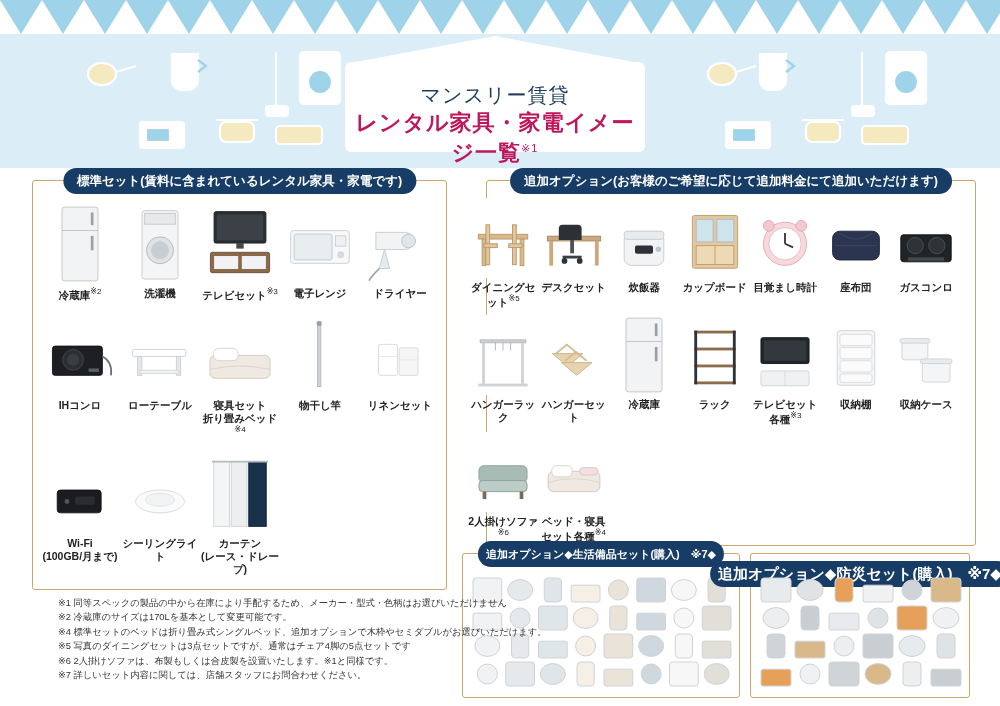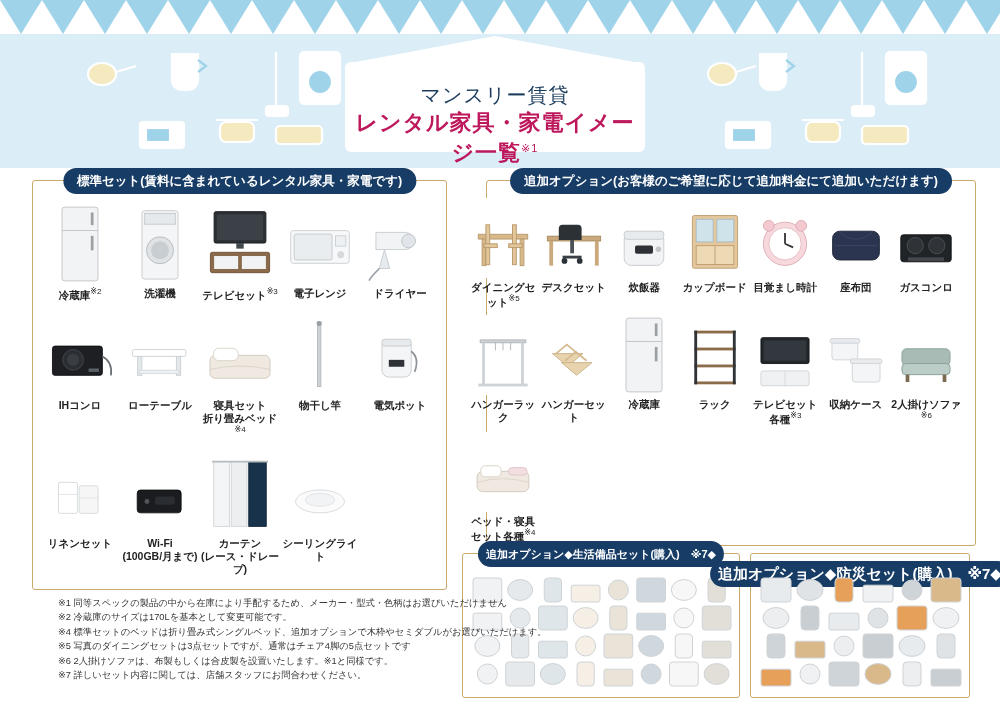--- a/index.html
+++ b/index.html
@@ -341,70 +341,59 @@
         <svg viewBox="0 0 40 86" width="34" height="82">
           <rect x="17" y="4" width="4" height="76" fill="#cdd2d6" stroke="#b0b6ba"></rect>
           <circle cx="19" cy="6" r="3" fill="#9aa0a5"></circle>
         </svg>
       </div>
       <div class="cap">物干し竿</div>
     </div>
     <div class="item">
       <div class="thumb">
         <svg viewBox="0 0 70 86" width="64" height="74">
-          <path d="M14 26 h34 v30 a8 8 0 0 1 -8 8 h-18 a8 8 0 0 1 -8 -8 z" fill="#f4f5f6" stroke="#c4c8cc"></path>
-          <rect x="14" y="20" width="34" height="8" rx="3" fill="#e7eaed" stroke="#c4c8cc"></rect>
-          <path d="M48 34 q10 8 4 24" stroke="#8d9399" fill="none" stroke-width="2"></path>
-          <rect x="22" y="44" width="18" height="8" fill="#2f3337"></rect>
-        </svg>
-      </div>
-      <div class="cap">電気ポット</div>
-    </div>
-    <div class="item">
-      <div class="thumb">
-        <svg viewBox="0 0 70 86" width="64" height="74">
           <rect x="10" y="26" width="22" height="36" rx="2" fill="#ffffff" stroke="#d3d7da"></rect>
           <rect x="34" y="30" width="22" height="32" rx="2" fill="#f6f6f6" stroke="#d3d7da"></rect>
           <line x1="10" y1="40" x2="32" y2="40" stroke="#e0e3e5"></line>
           <line x1="34" y1="44" x2="56" y2="44" stroke="#e0e3e5"></line>
         </svg>
       </div>
       <div class="cap">リネンセット</div>
     </div>
     <div class="item">
       <div class="thumb">
         <svg viewBox="0 0 80 86" width="74" height="70">
           <rect x="12" y="32" width="54" height="28" rx="4" fill="#1a1c1f" stroke="#0c0d0f"></rect>
           <circle cx="24" cy="46" r="3" fill="#4f555b"></circle>
           <rect x="34" y="40" width="24" height="10" rx="2" fill="#2a2d31"></rect>
         </svg>
       </div>
       <div class="cap">Wi-Fi
 (100GB/月まで)</div>
+    </div>
+    <div class="item">
+      <div class="thumb">
+        <svg viewBox="0 0 80 86" width="74" height="70">
+          <ellipse cx="40" cy="46" rx="30" ry="14" fill="#fbfbfc" stroke="#d1d5d8"></ellipse>
+          <ellipse cx="40" cy="44" rx="18" ry="8" fill="#f1f3f5" stroke="#dde1e4"></ellipse>
+        </svg>
+      </div>
+      <div class="cap">シーリングライト</div>
     </div>
     <div class="item">
       <div class="thumb">
         <svg viewBox="0 0 80 86" width="70" height="80">
           <rect x="10" y="6" width="18" height="74" fill="#f4f5f6" stroke="#cfd3d6"></rect>
           <rect x="30" y="6" width="18" height="74" fill="#eceef0" stroke="#cfd3d6"></rect>
           <rect x="50" y="6" width="20" height="74" fill="#17324a" stroke="#0f2233"></rect>
           <line x1="8" y1="6" x2="72" y2="6" stroke="#b6bbbf" stroke-width="2"></line>
         </svg>
       </div>
       <div class="cap">カーテン
 (レース・ドレープ)</div>
-    </div>
-    <div class="item">
-      <div class="thumb">
-        <svg viewBox="0 0 80 86" width="74" height="70">
-          <ellipse cx="40" cy="46" rx="30" ry="14" fill="#fbfbfc" stroke="#d1d5d8"></ellipse>
-          <ellipse cx="40" cy="44" rx="18" ry="8" fill="#f1f3f5" stroke="#dde1e4"></ellipse>
-        </svg>
-      </div>
-      <div class="cap">シーリングライト</div>
     </div>
   </div>
 
 <div class="panel" id="panel-option">
   <div class="panel-title">追加オプション(お客様のご希望に応じて追加料金にて追加いただけます)</div>
 </div>
 <div class="grid" id="grid-option">
     <div class="item">
       <div class="thumb">
         <svg viewBox="0 0 68 80" width="66" height="76">
@@ -541,20 +530,32 @@
     <div class="item">
       <div class="thumb">
         <svg viewBox="0 0 68 80" width="66" height="74">
           <rect x="8" y="18" width="52" height="28" rx="2" fill="#22262a" stroke="#14181b"></rect>
           <rect x="11" y="21" width="46" height="22" fill="#32383e"></rect>
           <rect x="8" y="54" width="52" height="16" rx="2" fill="#f0f1f3" stroke="#cfd3d6"></rect>
           <line x1="34" y1="54" x2="34" y2="70" stroke="#d7dadd"></line>
         </svg>
       </div>
       <div class="cap">テレビセット各種<sup>※3</sup></div>
+    </div>
+    <div class="item">
+      <div class="thumb">
+        <svg viewBox="0 0 68 80" width="64" height="76">
+          <rect x="14" y="12" width="40" height="58" rx="3" fill="#f4f5f6" stroke="#cfd3d6"></rect>
+          <rect x="17" y="16" width="34" height="12" rx="2" fill="#fbfbfc" stroke="#d9dde0"></rect>
+          <rect x="17" y="30" width="34" height="12" rx="2" fill="#fbfbfc" stroke="#d9dde0"></rect>
+          <rect x="17" y="44" width="34" height="12" rx="2" fill="#fbfbfc" stroke="#d9dde0"></rect>
+          <rect x="17" y="58" width="34" height="9" rx="2" fill="#fbfbfc" stroke="#d9dde0"></rect>
+        </svg>
+      </div>
+      <div class="cap">収納棚</div>
     </div>
     <div class="item">
       <div class="thumb">
         <svg viewBox="0 0 68 80" width="66" height="74">
           <rect x="8" y="22" width="28" height="20" rx="3" fill="#f4f5f6" stroke="#cfd3d6"></rect>
           <rect x="6" y="19" width="32" height="5" rx="2" fill="#e8ebee" stroke="#cfd3d6"></rect>
           <rect x="30" y="44" width="30" height="22" rx="3" fill="#f4f5f6" stroke="#cfd3d6"></rect>
           <rect x="28" y="41" width="34" height="5" rx="2" fill="#e8ebee" stroke="#cfd3d6"></rect>
         </svg>
       </div>

